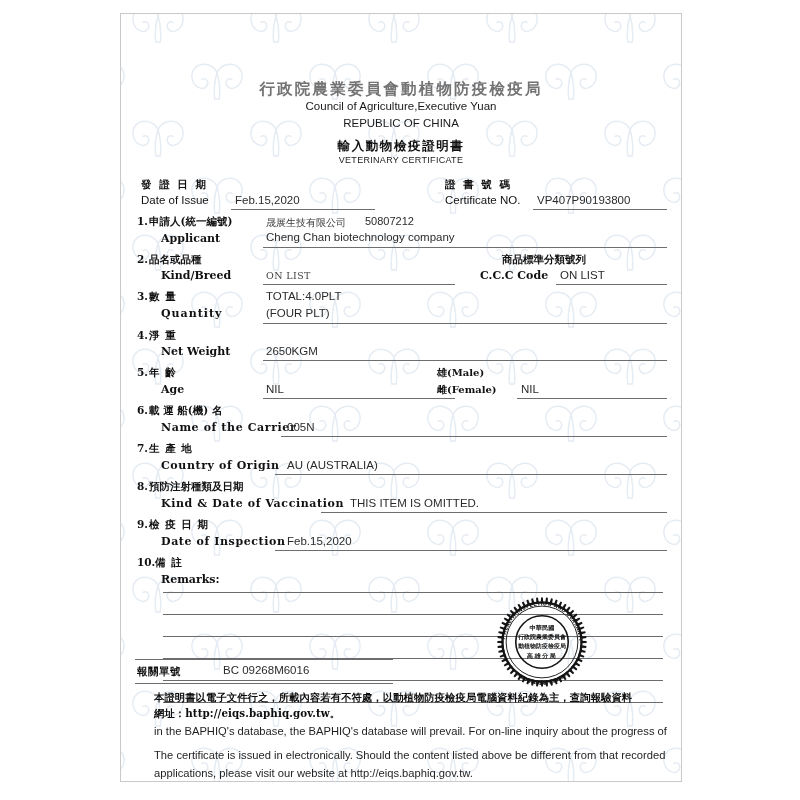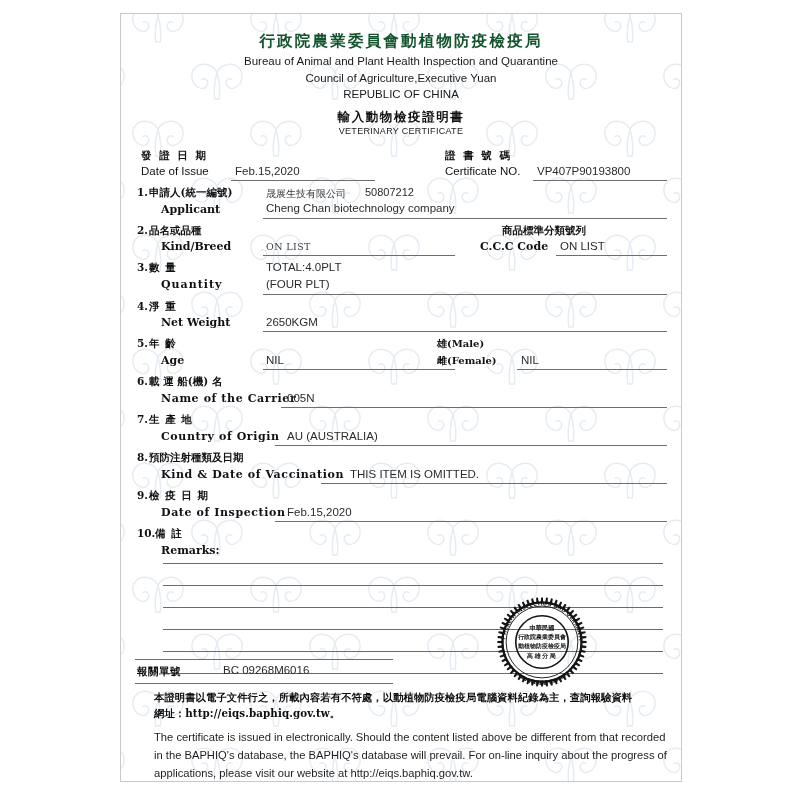--- a/index.html
+++ b/index.html
@@ -21,21 +21,21 @@
   .ram{
     position:absolute;width:58px;height:46px;
   }
   .ram svg{width:100%;height:100%;display:block;}
   .content{position:relative;z-index:2;}
 
   
   .hdr{text-align:center;padding-top:17px;}
   .hdr .cn-title{
     font-family:"DejaVu Serif", serif;font-weight:bold;font-size:15.5px;
-    letter-spacing:2.2px;color:#14532d;line-height:1.25;
+    letter-spacing:2.2px;color:#737373;line-height:1.25;margin-top:48px;
   }
   .hdr .en1,.hdr .en2,.hdr .en3{
     font-size:11.5px;color:#1a1a1a;line-height:1.42;
   }
   .hdr .en1{margin-top:3px;}
   .hdr .cn-sub{
     font-family:"DejaVu Serif", serif;font-weight:bold;font-size:12.5px;
     letter-spacing:1.6px;margin-top:7px;color:#111;
   }
   .hdr .en-sub{font-size:9px;letter-spacing:.3px;color:#1a1a1a;margin-top:0px;}
@@ -807,21 +807,20 @@
             </g>
           </svg>
         </div>
       </div>
     </div>
 
   <div class="content">
 
     <div class="hdr">
       <div class="cn-title">行政院農業委員會動植物防疫檢疫局</div>
-      <div class="en1">Bureau of Animal and Plant Health Inspection and Quarantine</div>
       <div class="en2">Council of Agriculture,Executive Yuan</div>
       <div class="en3">REPUBLIC OF CHINA</div>
       <div class="cn-sub">輸入動物檢疫證明書</div>
       <div class="en-sub">VETERINARY CERTIFICATE</div>
     </div>
 
     <div class="form" style="height:590px;">
 
       <div class="ap cnlab" style="left:6px;top:4px;letter-spacing:2px;">發  證  日  期</div>
       <div class="ap enlab-sans" style="left:6px;top:20px;">Date of Issue</div>
@@ -1005,19 +1004,19 @@
     <div class="foot" style="top:645px;">
       <div class="ap ul" style="left:0px;top:0px;width:258px;"></div>
       <div class="ap cdline" style="left:2px;top:6px;letter-spacing:.5px;">報關單號</div>
       <div class="ap val" style="left:88px;top:5px;">BC  09268M6016</div>
       <div class="ap ul" style="left:0px;top:24px;width:258px;"></div>
     </div>
 
     <div class="foot" style="top:676px;margin-left:19px;">
       <div class="cnfoot">本證明書以電子文件行之，所載內容若有不符處，以動植物防疫檢疫局電腦資料紀錄為主，查詢報驗資料</div>
       <div class="cnfoot">網址：http://eiqs.baphiq.gov.tw。</div>
+      <div class="enfoot">in the BAPHIQ's database, the BAPHIQ's database will prevail. For on-line inquiry about the progress of</div>
       <div class="enfoot" style="margin-top:6px;">The certificate is issued in electronically. Should the content listed above be different from that recorded</div>
-      <div class="enfoot">in the BAPHIQ's database, the BAPHIQ's database will prevail. For on-line inquiry about the progress of</div>
       <div class="enfoot">applications, please visit our website at http://eiqs.baphiq.gov.tw.</div>
     </div>
 
   </div>
 </div>
 
 </body></html>

